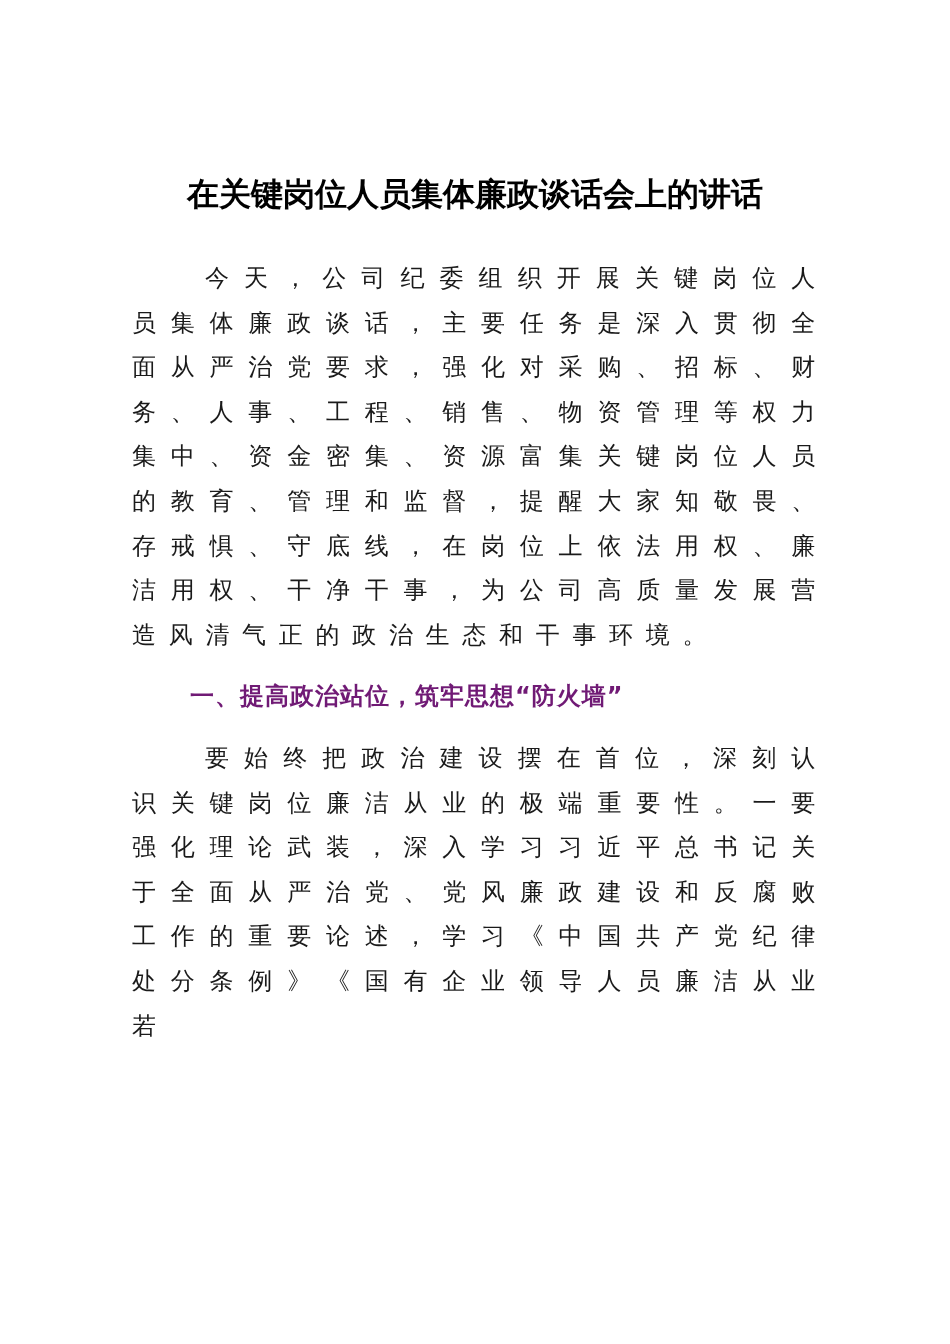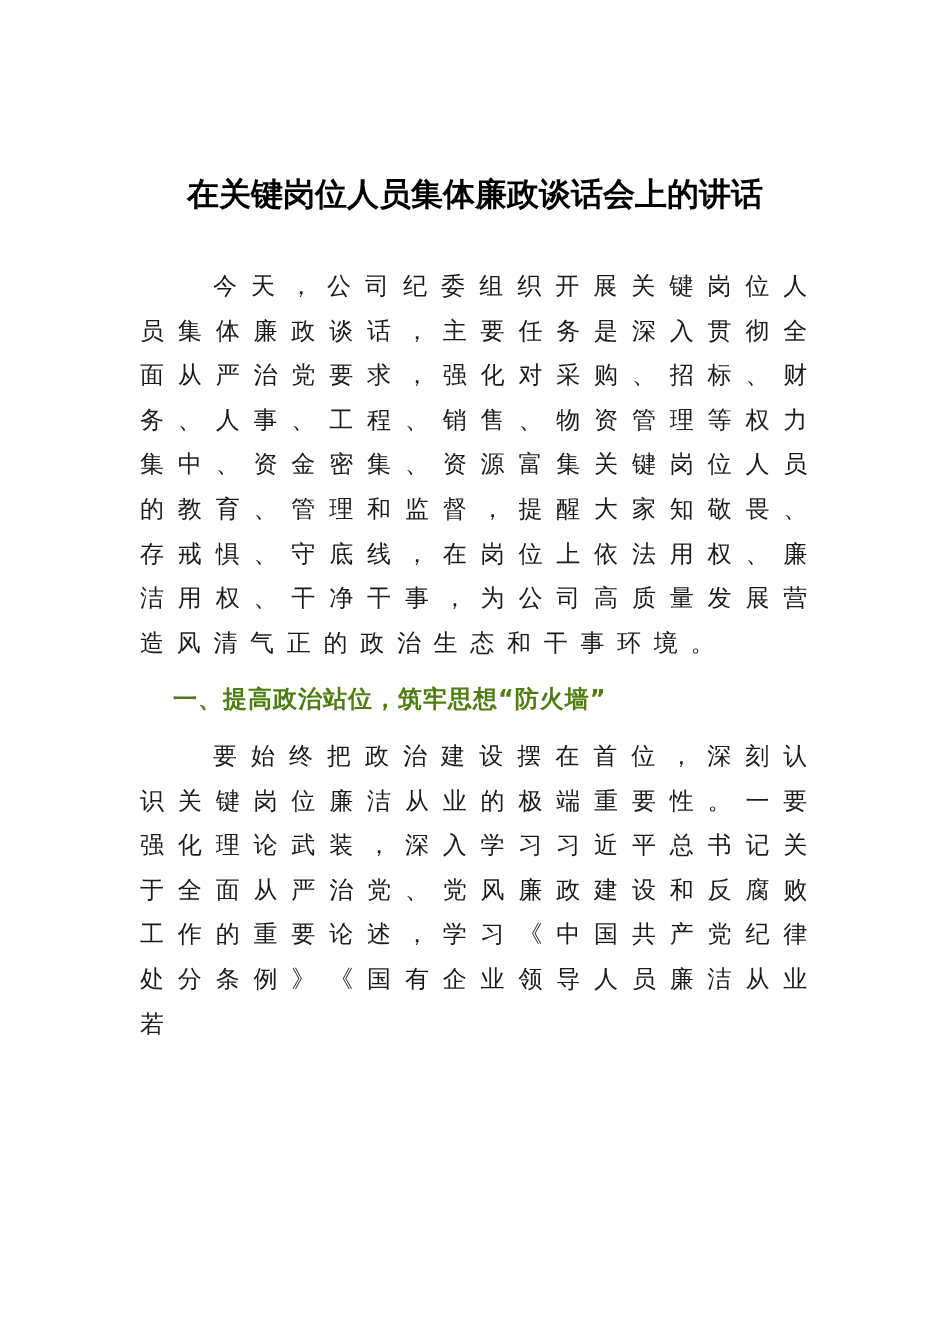--- a/index.html
+++ b/index.html
@@ -42,32 +42,32 @@
     left: 128px;
     top: 252px;
     width: 704px;
     font-family: "DejaVu Serif", "Liberation Serif", serif;
     font-size: 24px;
     line-height: 44.6px;
     letter-spacing: 12.7px;
     color: #1a1a1a;
   }
   .para {
-    margin: 12px;
+    margin: 4px;
     text-indent: 73px;
     text-align: justify;
     word-break: break-all;
   }
   .heading {
-    margin: 0;
+    margin: 17px;
     text-indent: 45px;
     font-family: "DejaVu Sans", "Liberation Sans", sans-serif;
     font-weight: bold;
     letter-spacing: 1px;
-    color: #4d7c0f;
+    color: #701a75;
   }
 </style>
 </head>
 <body>
 
 <div class="page">
   <h1 class="title">在关键岗位人员集体廉政谈话会上的讲话</h1>
 
   <div class="body-text">
     <p class="para">今天，公司纪委组织开展关键岗位人员集体廉政谈话，主要任务是深入贯彻全面从严治党要求，强化对采购、招标、财务、人事、工程、销售、物资管理等权力集中、资金密集、资源富集关键岗位人员的教育、管理和监督，提醒大家知敬畏、存戒惧、守底线，在岗位上依法用权、廉洁用权、干净干事，为公司高质量发展营造风清气正的政治生态和干事环境。</p>

